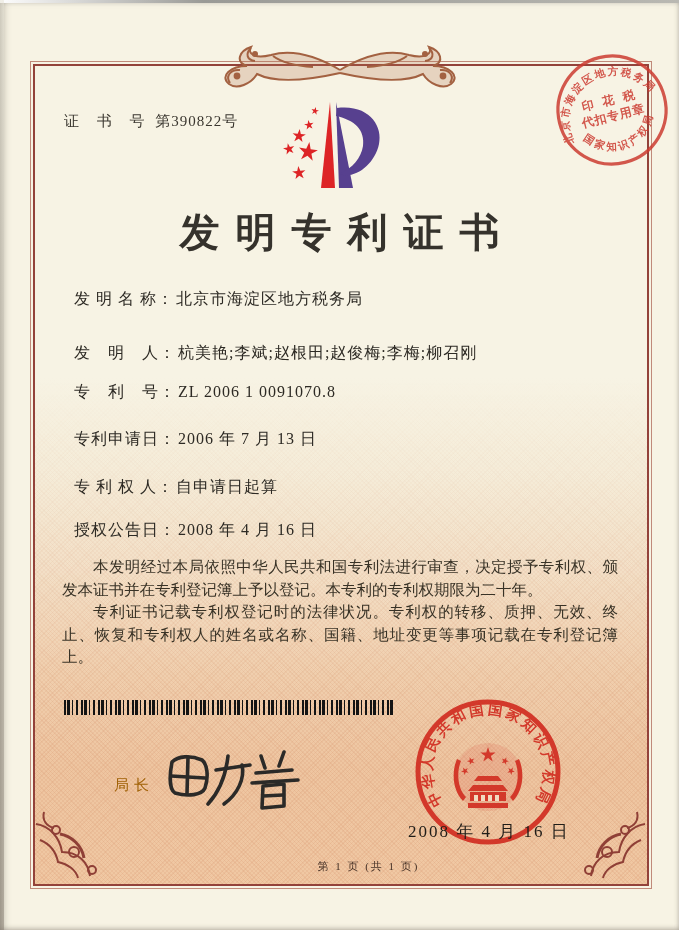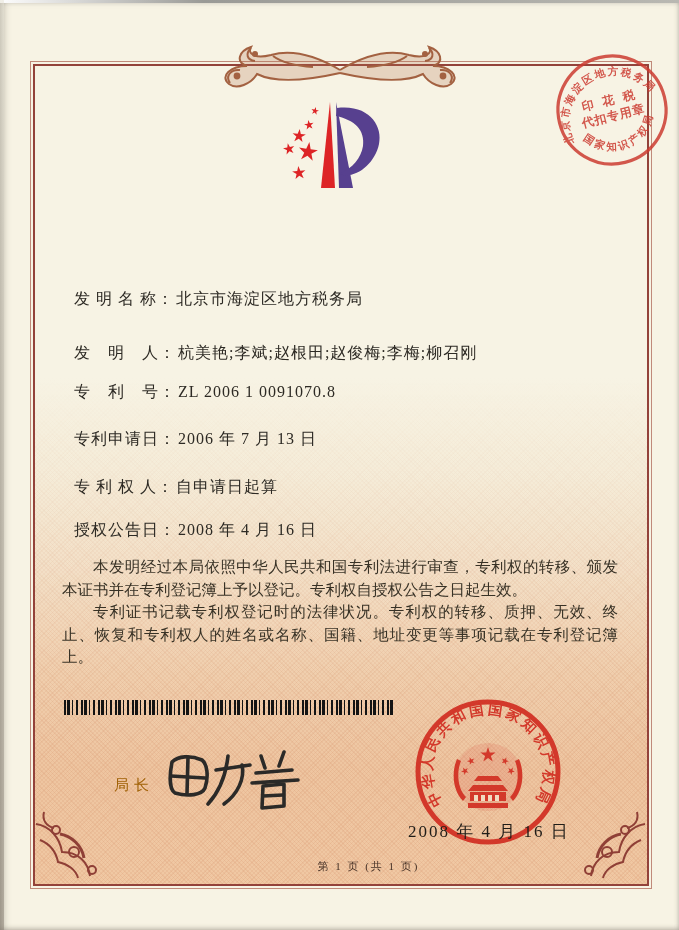--- a/index.html
+++ b/index.html
@@ -88,38 +88,43 @@
       <path d="M6,34 C20,36 30,48 32,62 C48,62 58,72 60,86"></path>
       <path d="M10,50 C20,54 26,62 28,72 C38,74 46,80 48,88"></path>
       <path d="M14,22 C12,30 16,36 24,38"></path>
       <circle cx="26" cy="40" r="4"></circle>
       <circle cx="44" cy="62" r="5"></circle>
       <circle cx="62" cy="80" r="4"></circle>
       <path d="M30,44 C42,46 52,56 54,68" stroke-width="3"></path>
     </g>
   </svg>
 
+  <div class="cert-no">
+    <span class="lbl">证 书 号</span>
+    <span class="val">第390822号</span>
+  </div>
 
   <svg class="logo" width="104" height="98" viewBox="0 0 104 98">
     <defs>
       <path id="st" d="M0,-1 L0.224,-0.309 0.951,-0.309 0.363,0.118 0.588,0.809 0,0.382 -0.588,0.809 -0.363,0.118 -0.951,-0.309 -0.224,-0.309 Z"></path>
     </defs>
     <path d="M49,4 L40,90 L54,90 Z" fill="#dd2426"></path>
     <path d="M55,4 L58,90 L72,90 Z" fill="#57408f"></path>
     <path d="M56,10 C88,6 102,28 98,46 C94,66 74,82 58,76 C72,70 80,60 82,48 C84,32 74,22 55,18 Z" fill="#57408f"></path>
     <g fill="#dd2426">
       <use href="#st" transform="translate(34,13) scale(4) rotate(12)"></use>
       <use href="#st" transform="translate(28,27) scale(5) rotate(-8)"></use>
       <use href="#st" transform="translate(18,38) scale(7) rotate(6)"></use>
       <use href="#st" transform="translate(8,51) scale(6) rotate(-12)"></use>
       <use href="#st" transform="translate(27,54) scale(10) rotate(8)"></use>
       <use href="#st" transform="translate(18,75) scale(7) rotate(-6)"></use>
     </g>
   </svg>
 
+  <div class="title">发明专利证书</div>
 
   <div class="fields">
     <div class="field f0">
       <span class="flabel">发 明 名 称：</span><span class="fvalue">北京市海淀区地方税务局</span>
     </div>
     <div class="field f1">
       <span class="flabel">发　明　人：</span><span class="fvalue">杭美艳;李斌;赵根田;赵俊梅;李梅;柳召刚</span>
     </div>
     <div class="field f2">
       <span class="flabel">专　利　号：</span><span class="fvalue">ZL 2006 1 0091070.8</span>
@@ -129,21 +134,21 @@
     </div>
     <div class="field f4">
       <span class="flabel">专 利 权 人：</span><span class="fvalue">自申请日起算</span>
     </div>
     <div class="field f5">
       <span class="flabel">授权公告日：</span><span class="fvalue">2008 年 4 月 16 日</span>
     </div>
   </div>
 
   <div class="bodytext">
-    <p>本发明经过本局依照中华人民共和国专利法进行审查，专利权的转移、颁发本证书并在专利登记簿上予以登记。专利权自授权公告之日起生效。</p>
+    <p>本发明经过本局依照中华人民共和国专利法进行审查，决定授予专利权、颁发本证书并在专利登记簿上予以登记。本专利的专利权期限为二十年。</p>
     <p>专利证书记载专利权登记时的法律状况。专利权的转移、质押、无效、终止、恢复和专利权人的姓名或名称、国籍、地址变更等事项记载在专利登记簿上。</p>
   </div>
 
   <div class="barcode"></div>
 
   <div class="director">局长</div>
   <svg class="signature" width="150" height="80" viewBox="0 0 150 80" aria-label="田力普">
     <g fill="none" stroke="#2b2a28" stroke-width="3.6" stroke-linecap="round" stroke-linejoin="round">
       <path d="M14,24 C11,40 12,52 17,55 C30,59 44,57 47,50 C51,38 49,26 44,22 C32,17 20,18 14,24 Z"></path>
       <path d="M30,19 L29,56"></path>

